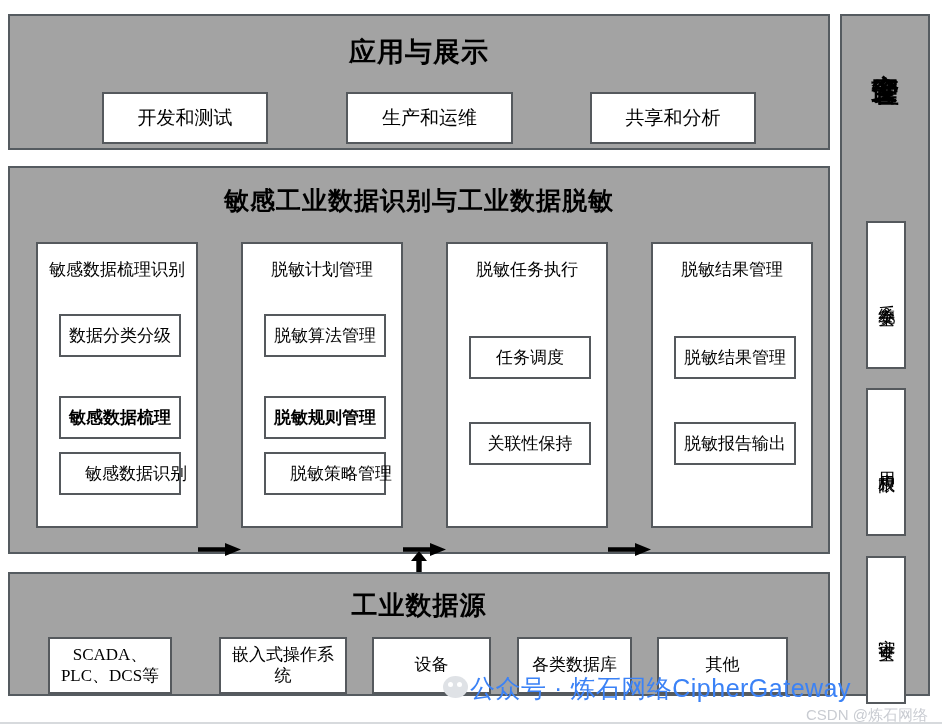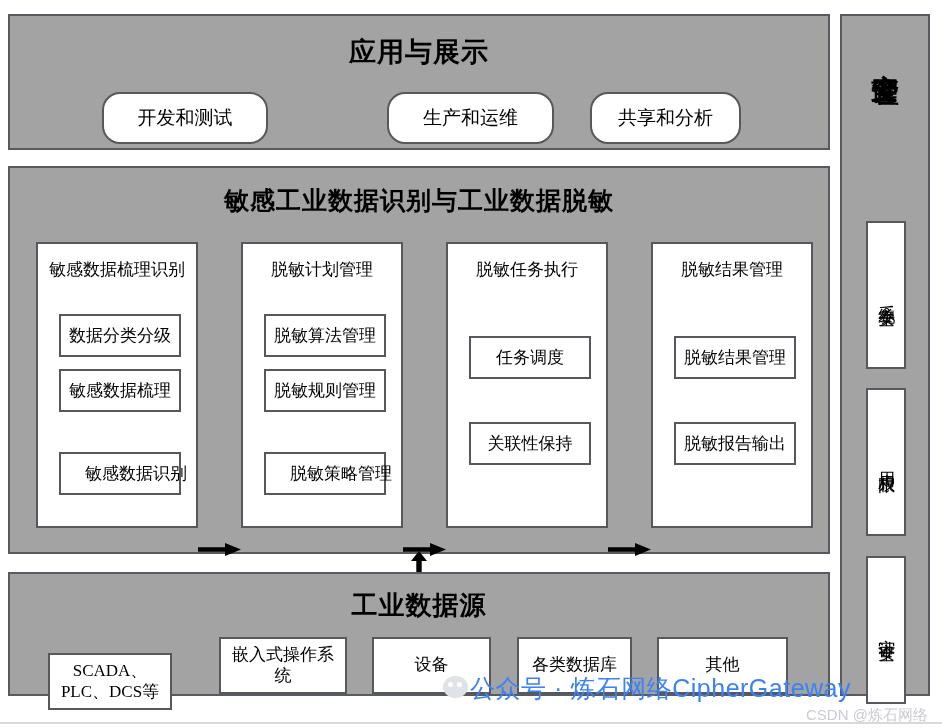--- a/index.html
+++ b/index.html
@@ -41,24 +41,24 @@
   .section-title {
     position: absolute;
     width: 100%;
     text-align: center;
     font-weight: bold;
     letter-spacing: 1px;
   }
   
   #app-layer { left: 8px; top: 14px; width: 822px; height: 136px; }
   #app-layer .section-title { top: 18px; font-size: 27px; }
-  .app-box { height: 52px; top: 76px; font-size: 19px; border-radius: 18px; }
+  .app-box { height: 52px; top: 76px; font-size: 19px; }
   #app-box-0 { left: 92px;  width: 166px; }
-  #app-box-1 { left: 336px; width: 167px; margin-left: 41px; }
-  #app-box-2 { left: 580px; width: 151px; }
+  #app-box-1 { left: 336px; width: 167px; }
+  #app-box-2 { left: 580px; width: 166px; }
 
   
   #core-layer { left: 8px; top: 166px; width: 822px; height: 388px; }
   #core-layer .section-title { top: 16px; font-size: 25px; }
 
   .core-col {
     position: absolute;
     top: 74px;
     height: 286px;
     border: 2px solid #55595d;
@@ -86,21 +86,21 @@
     border: 2px solid #55595d;
     box-sizing: border-box;
     display: flex;
     align-items: center;
     justify-content: center;
     font-size: 17px;
     background: #ffffff;
     white-space: nowrap;
   }
   .col-item.n3-0 { top: 70px; }
-  .col-item.n3-1 { top: 125px; }
+  .col-item.n3-1 { top: 152px; font-weight: bold; }
   .col-item.n3-2 { top: 208px; padding-left: 32px; }
   .col-item.n2-0 { top: 92px; }
   .col-item.n2-1 { top: 178px; }
 
   
   .h-arrow {
     position: absolute;
     top: 374px;
     height: 13px;
     width: 43px;
@@ -113,21 +113,21 @@
     left: 408px;
     top: 551px;
     width: 22px;
     height: 26px;
   }
 
   
   #source-layer { left: 8px; top: 572px; width: 822px; height: 124px; }
   #source-layer .section-title { top: 14px; font-size: 26px; }
   .src-box { top: 63px; height: 57px; font-size: 17px; padding: 0 4px; }
-  #src-box-0 { left: 38px;  width: 124px; font-family: "Liberation Serif", "DejaVu Serif", serif; font-size: 17px; margin-top: 16px; }
+  #src-box-0 { left: 38px;  width: 124px; font-family: "Liberation Serif", "DejaVu Serif", serif; font-size: 17px; }
   #src-box-1 { left: 209px; width: 128px; }
   #src-box-2 { left: 362px; width: 119px; }
   #src-box-3 { left: 507px; width: 115px; }
   #src-box-4 { left: 647px; width: 131px; }
 
   
   #security-layer { left: 840px; top: 14px; width: 90px; height: 682px; }
   .vtitle {
     position: absolute;
     top: 18px;

